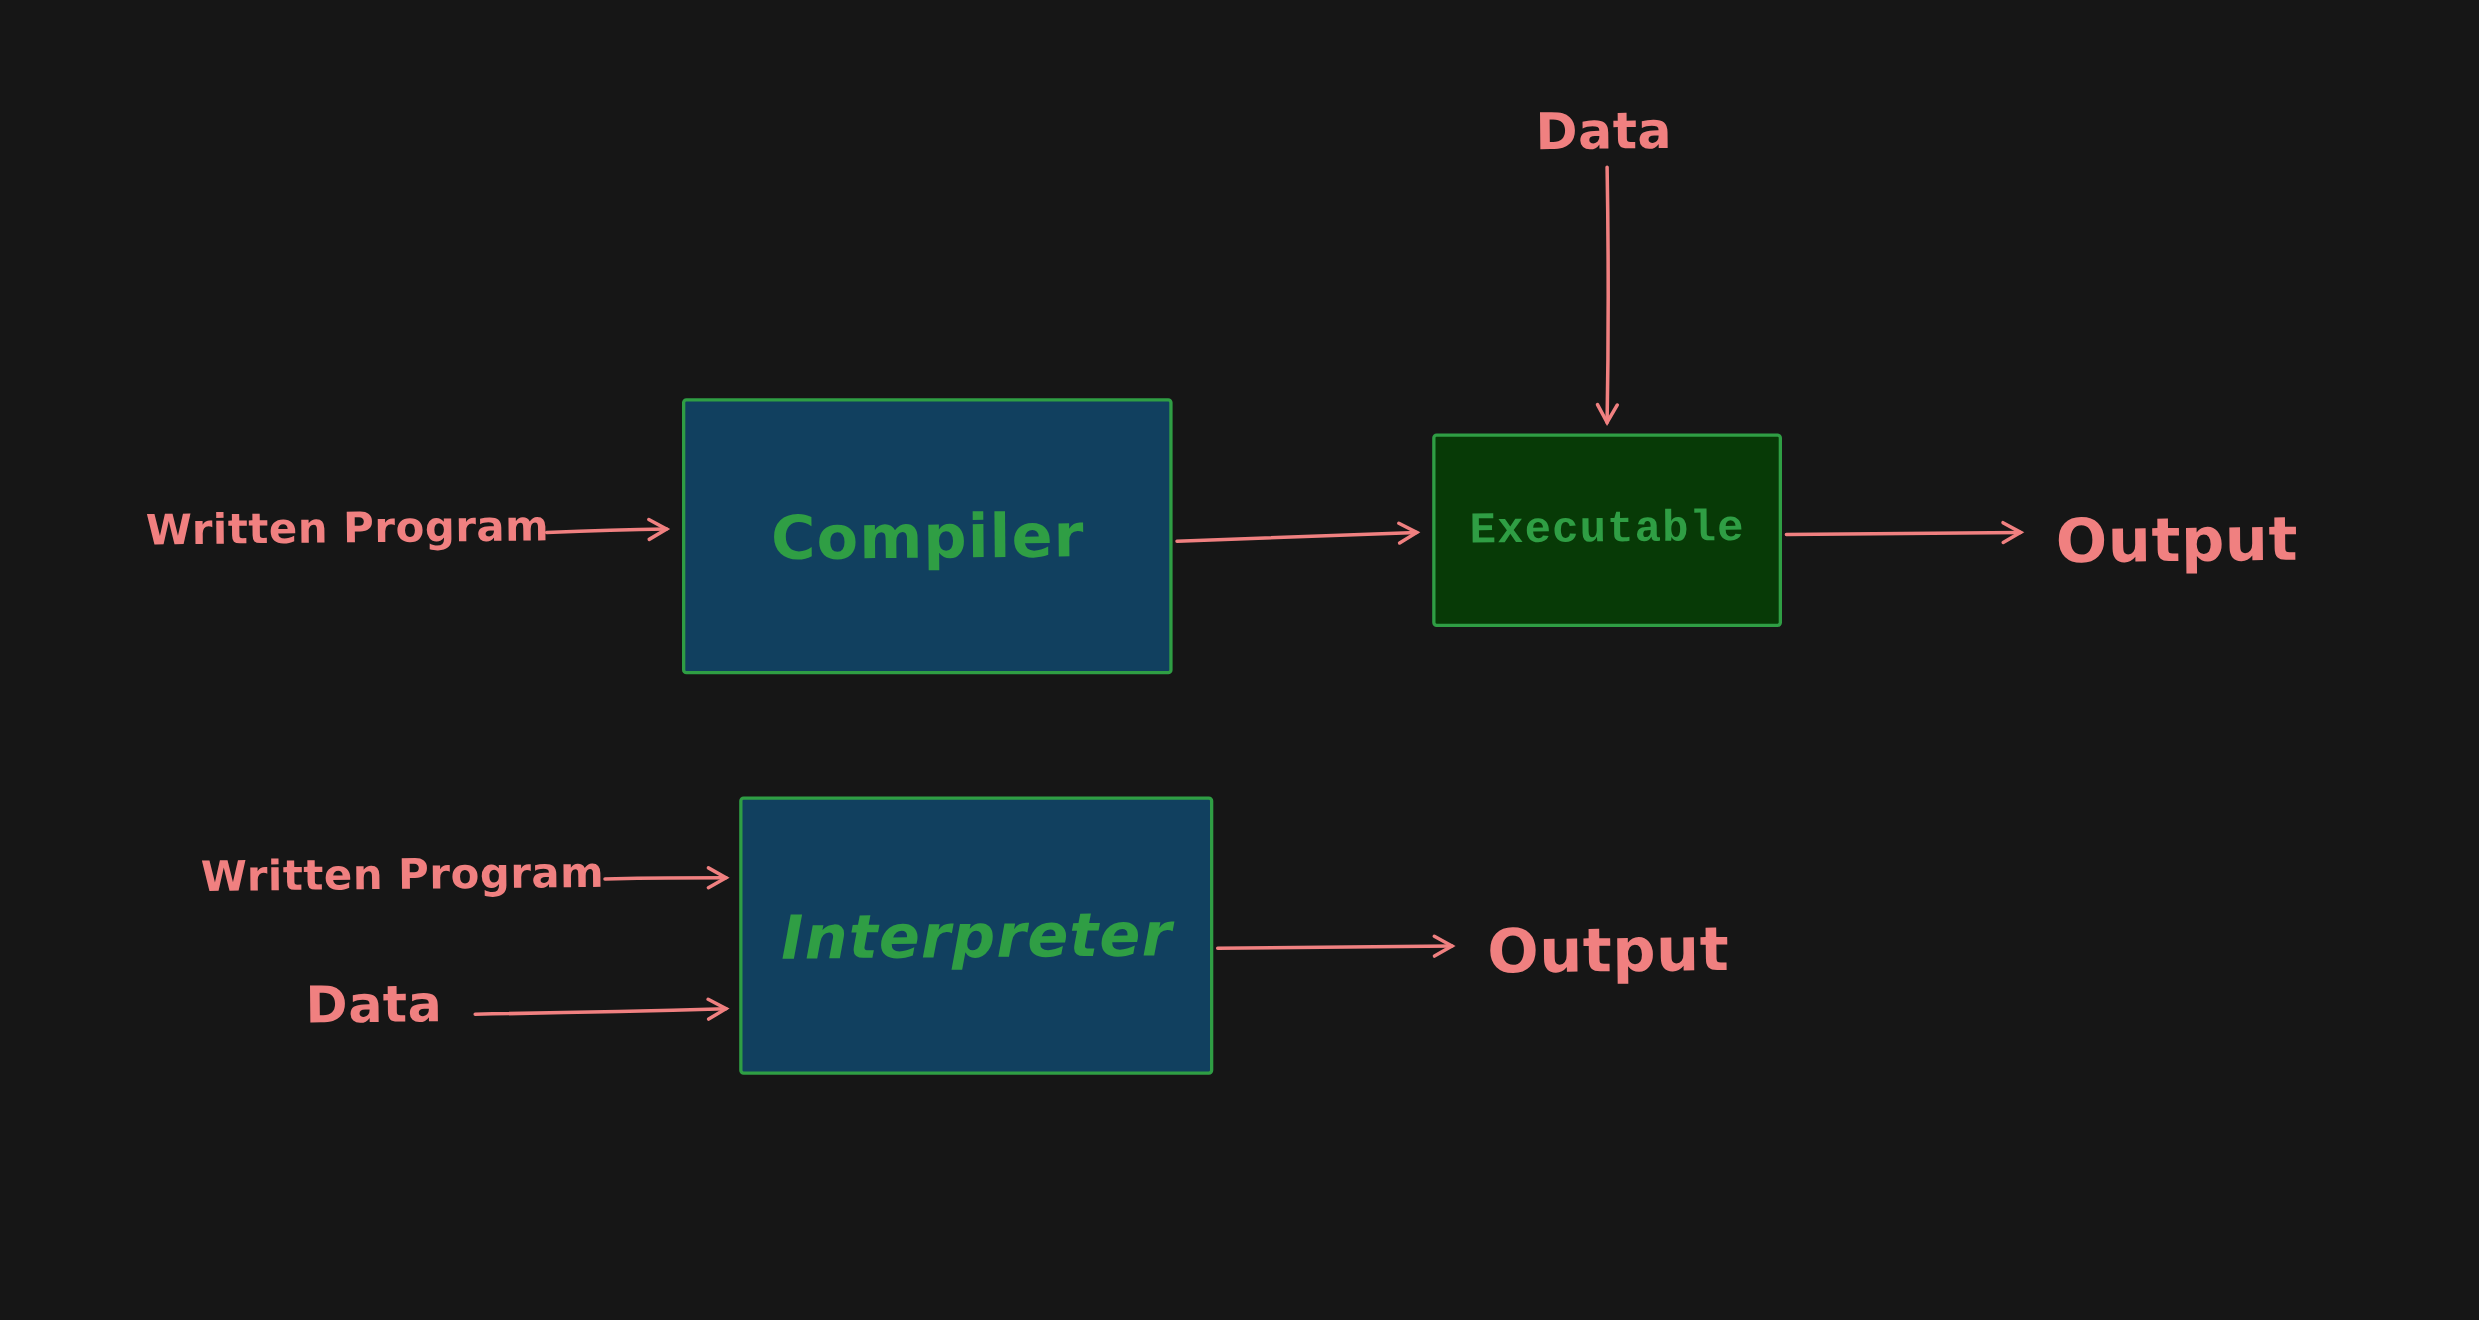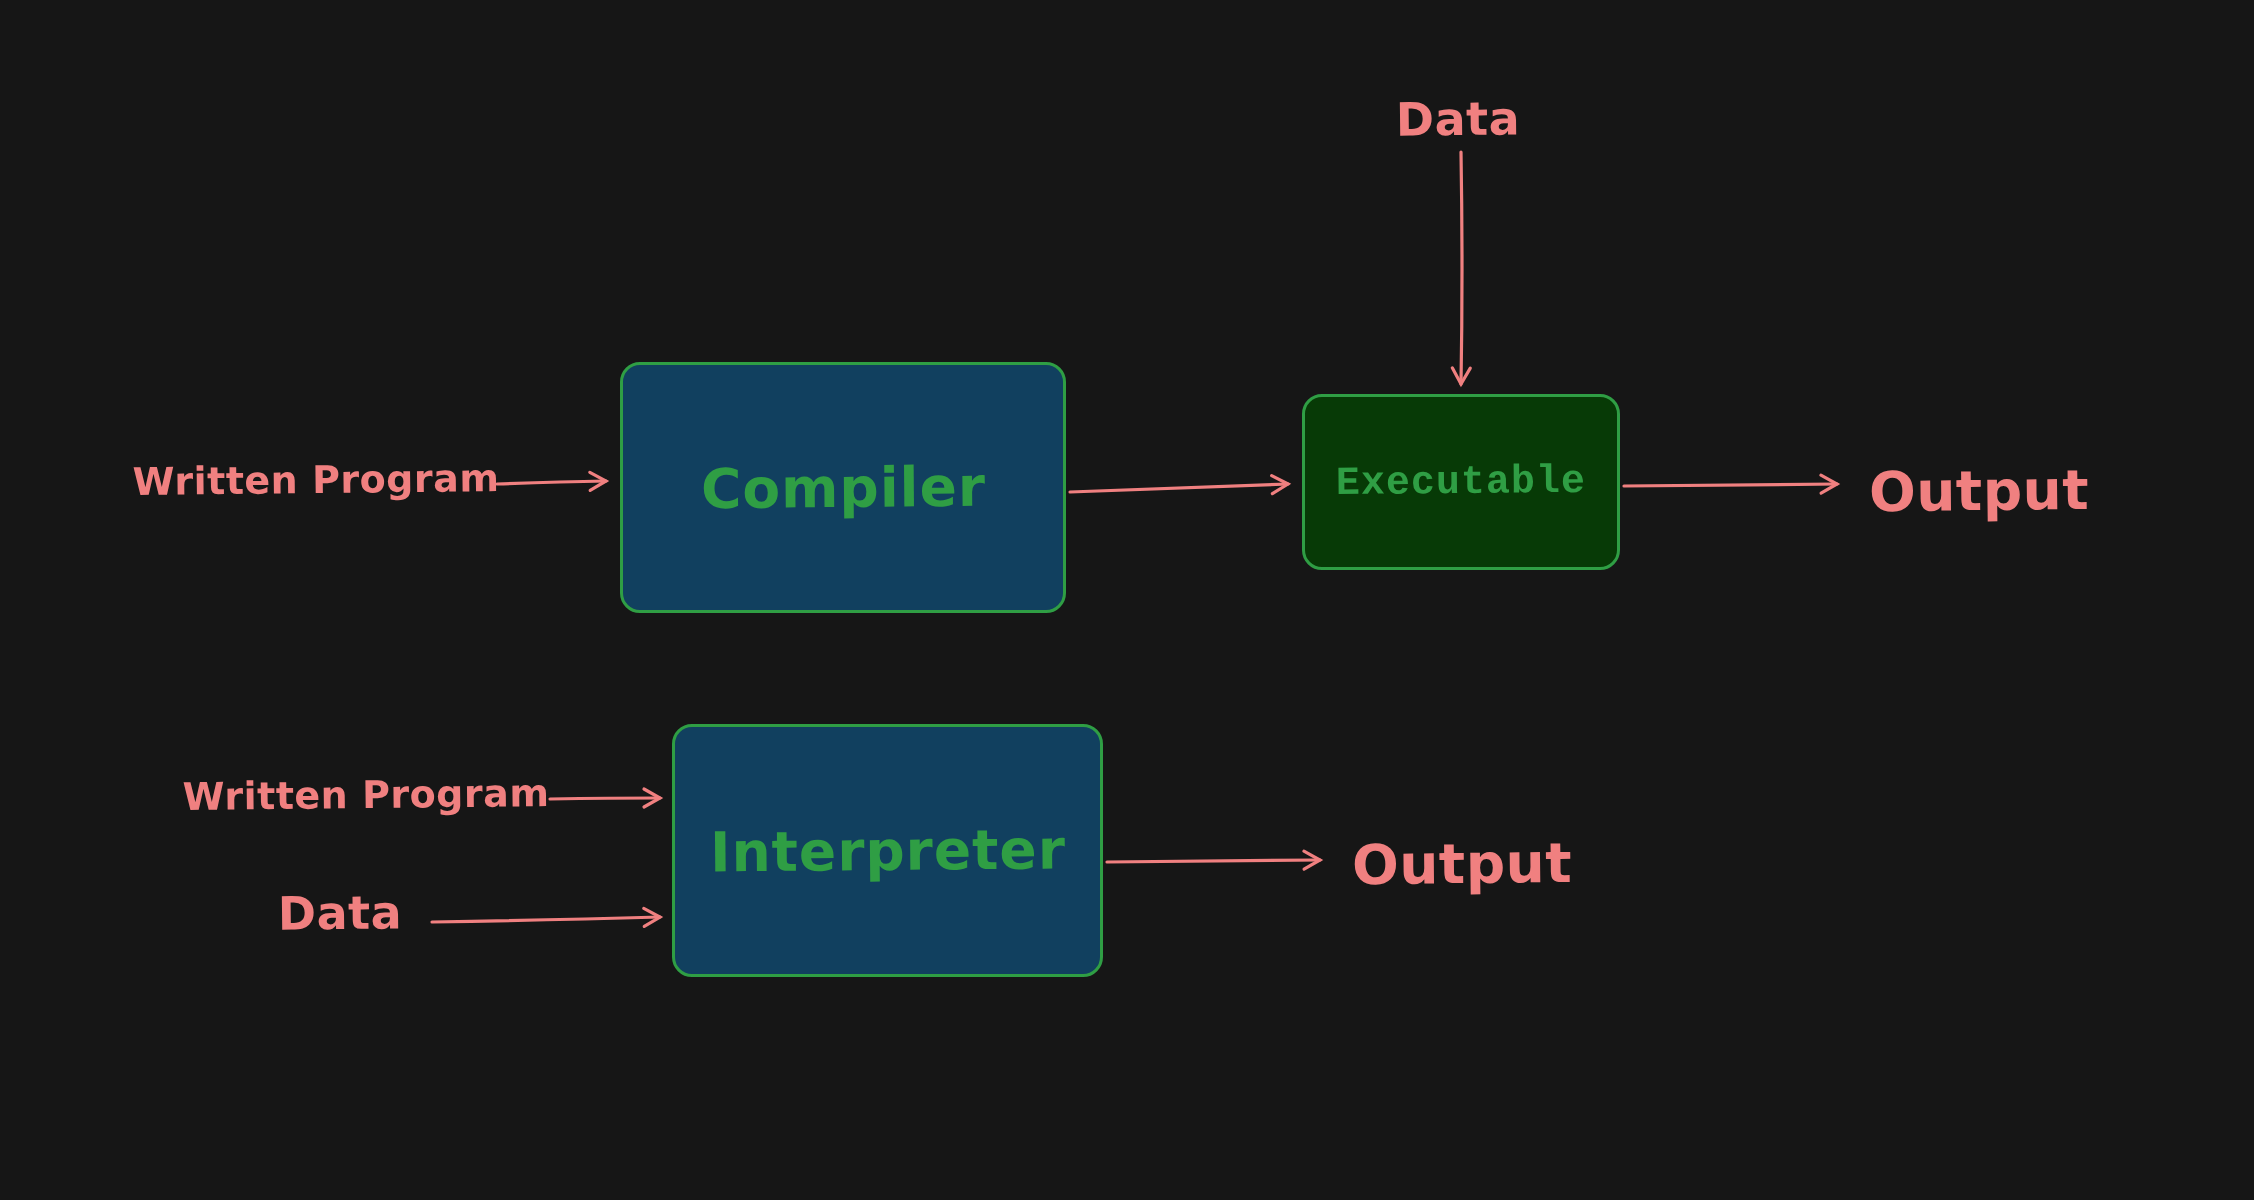--- a/index.html
+++ b/index.html
@@ -27,21 +27,21 @@
   .edge {
     stroke: #f08080;
     stroke-width: 3.2;
     fill: none;
     stroke-linecap: round;
   }
   .node {
     position: absolute;
     box-sizing: border-box;
     border: 3.5px solid #2f9e44;
-    border-radius: 20px;
+    border-radius: 4px;
     display: flex;
     align-items: center;
     justify-content: center;
   }
   .node.blue-fill { background: #11405f; }
   .node.green-fill { background: #073a06; font-family: Liberation Mono, monospace; }
   .node-label {
     color: #2f9e44;
     font-weight: bold;
     letter-spacing: 1px;
@@ -93,19 +93,19 @@
   <div class="node green-fill" style="left:1302px; top:394px; width:318px; height:176px;">
     <span class="node-label md">Executable</span>
   </div>
 
   <div class="flow-label fs-55" style="left:1979px; top:491px;">Output</div>
 
   <div class="flow-label fs-38" style="left:366px; top:795px;">Written Program</div>
 
   <div class="flow-label fs-46" style="left:340px; top:913px;">Data</div>
 
-  <div class="node blue-fill" style="left:672px; top:724px; width:431px; height:253px;">
+  <div class="node blue-fill" style="left:672px; top:724px; width:431px; height:253px;font-style:italic;">
     <span class="node-label xl">Interpreter</span>
   </div>
 
   <div class="flow-label fs-55" style="left:1462px; top:864px;">Output</div>
 
 </div>
 
 </body></html>

